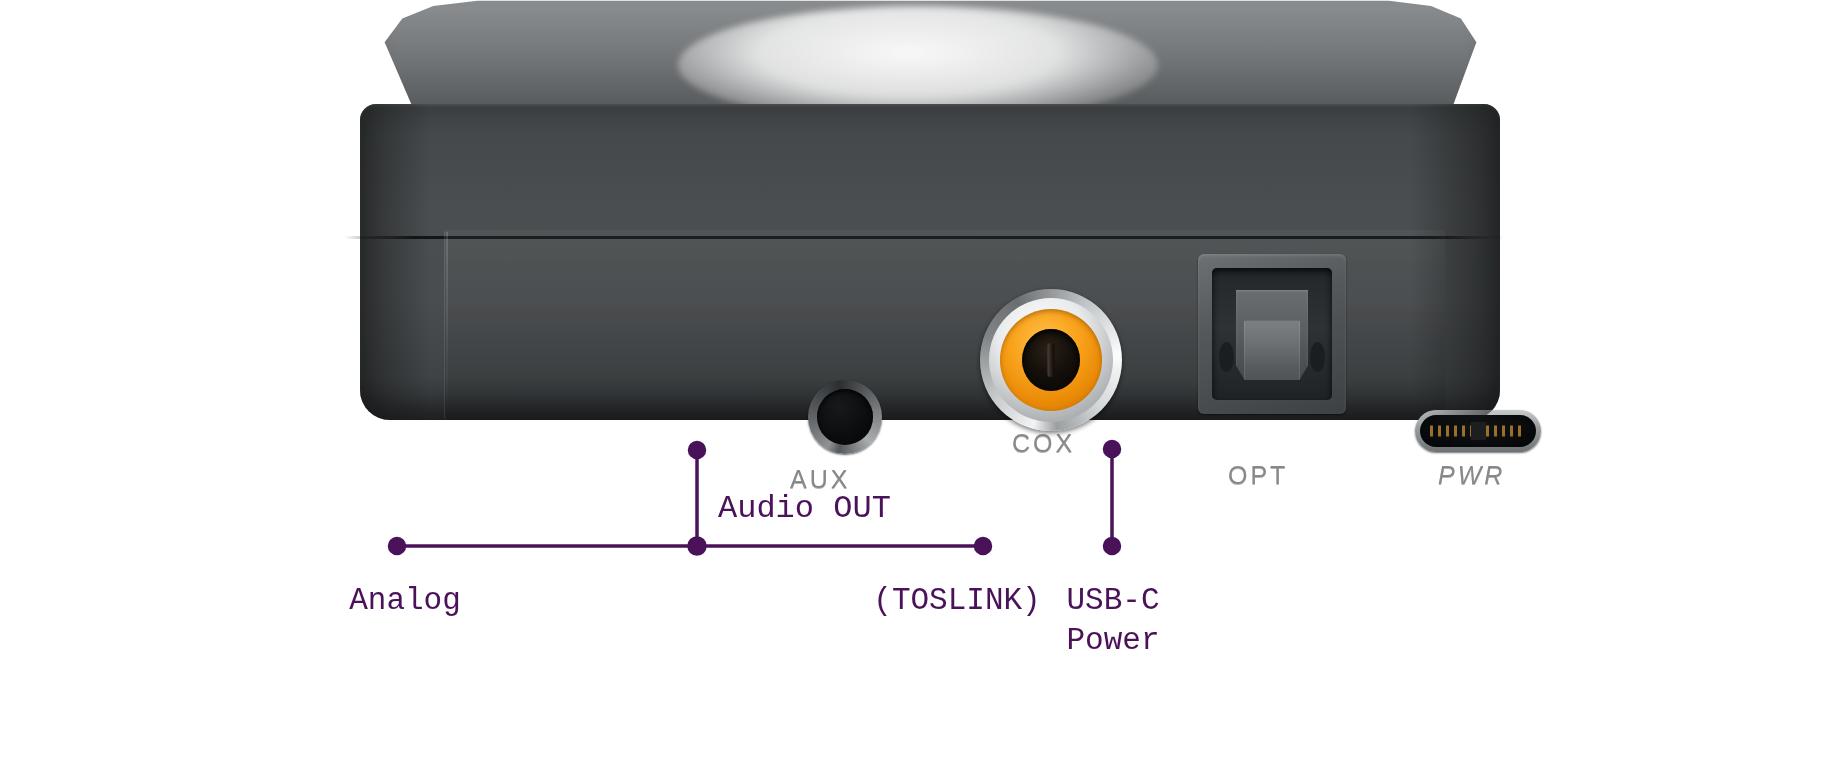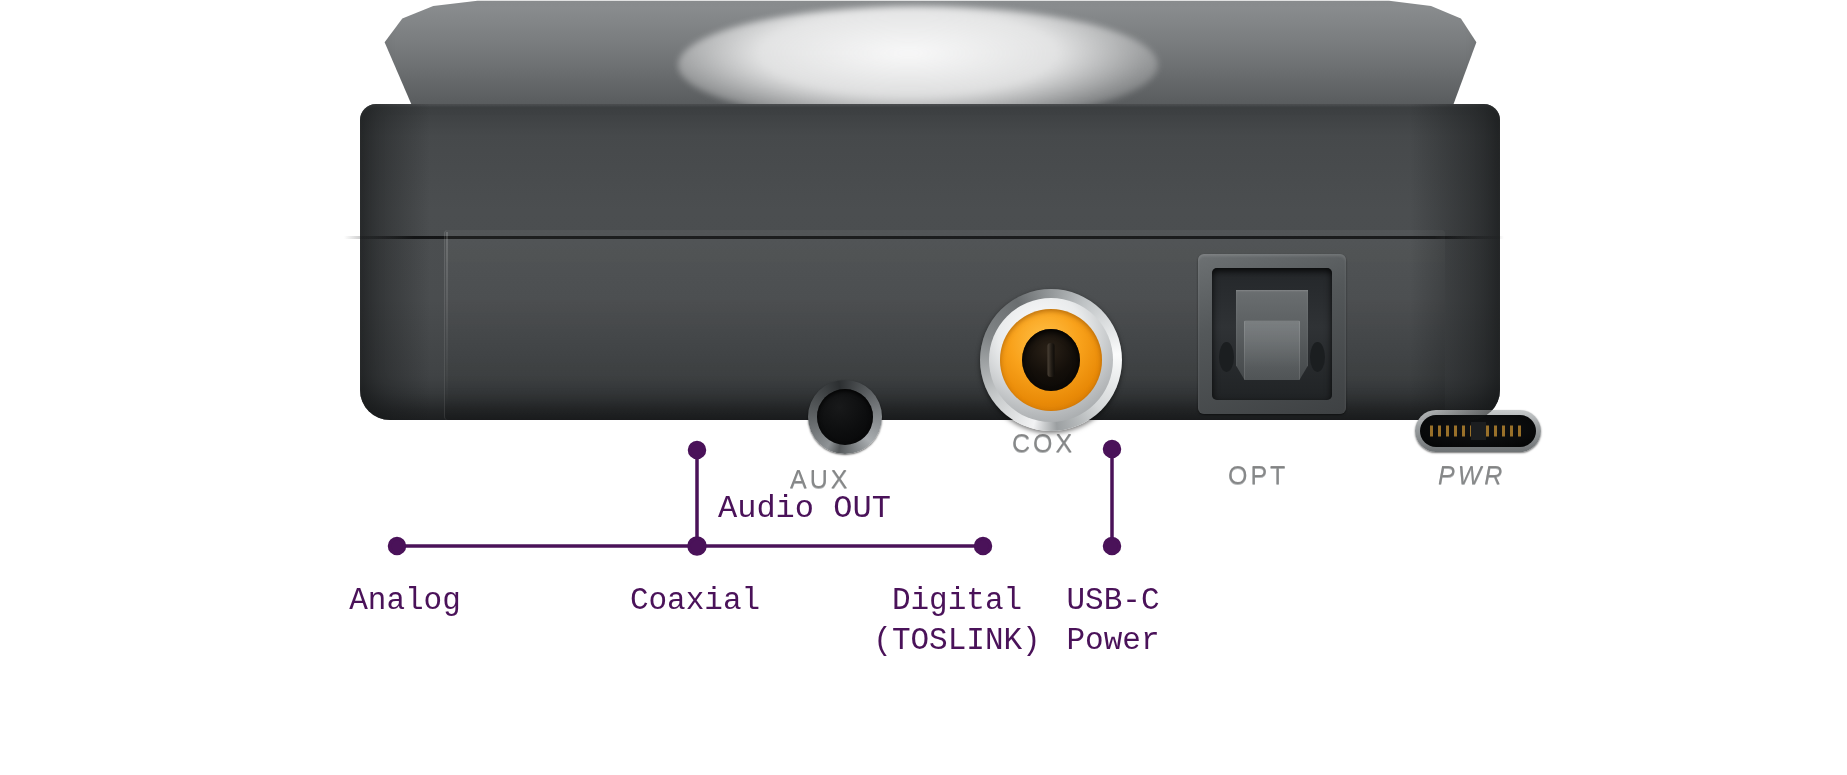--- a/index.html
+++ b/index.html
@@ -260,26 +260,22 @@
     </svg>
 
     <div class="lbl lbl-audio">
       <span class="lt">Audio</span><span>&nbsp;</span><span>OUT</span>
     </div>
 
     <div class="lbl lbl-analog">
       <div>Analog</div>
     </div>
 
-    <div class="lbl lbl-coax">
-      <div>Coaxial</div>
-    </div>
 
     <div class="lbl lbl-digital">
-      <div>Digital</div>
       <div>(TOSLINK)</div>
     </div>
 
     <div class="lbl lbl-usbc">
       <div>USB-C</div>
       <div>Power</div>
     </div>
   </div>
 
 </div>

